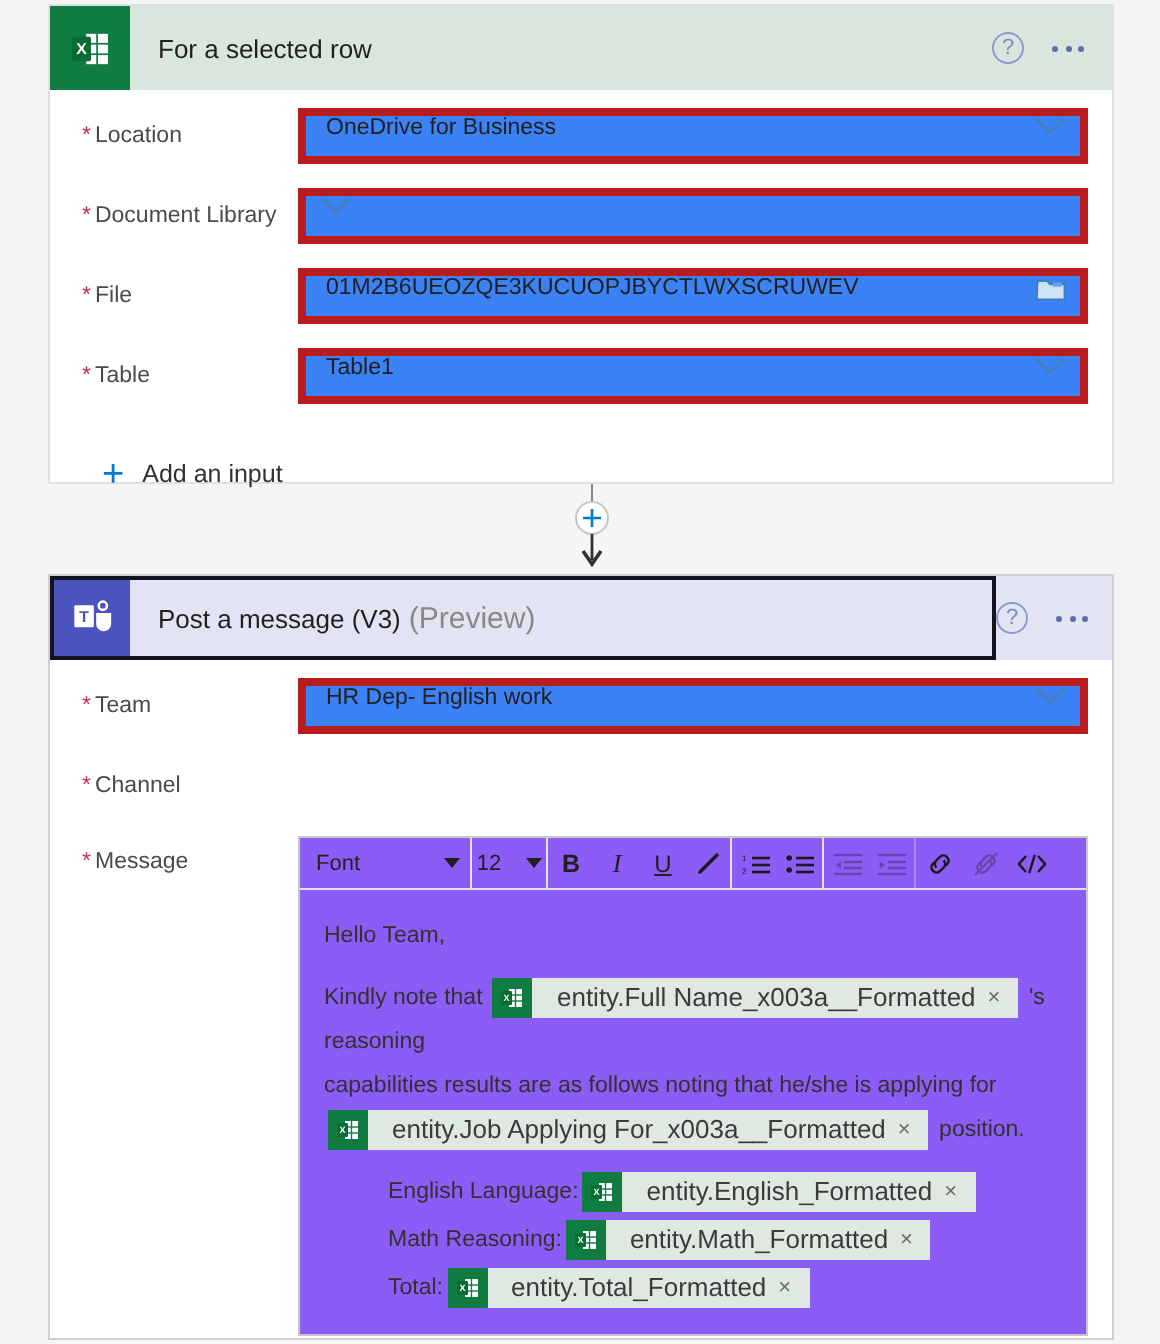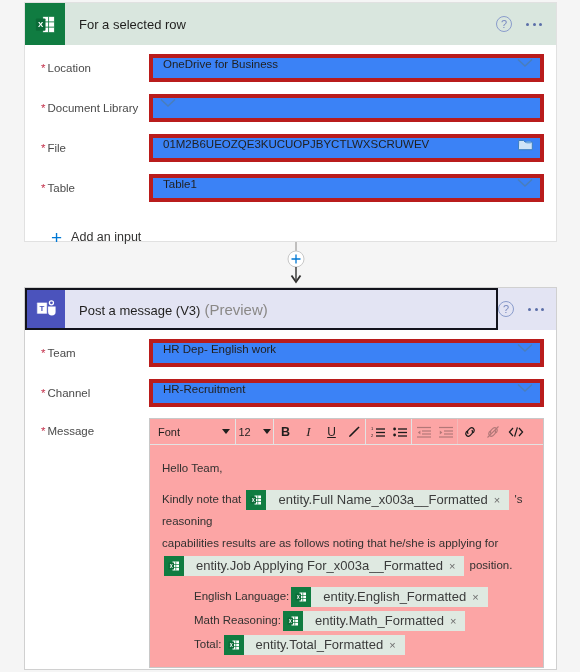--- a/index.html
+++ b/index.html
@@ -164,21 +164,21 @@
     left: 275px;
     top: 242px;
     width: 42px;
     height: 46px;
   }
 
   
   .rte {
     flex: 1 1 auto;
     border: 1px solid #c8c8c8;
-    background: #fca5a5;
+    background: #8b5cf6;
     box-sizing: border-box;
   }
   .rte-toolbar {
     display: flex;
     align-items: center;
     height: 25px;
     border-bottom: 1px solid #e3e3e3;
     font-size: 11px;
     color: #201f1e;
   }
@@ -388,28 +388,20 @@
           <div class="chev">
             <svg width="16" height="10" viewBox="0 0 16 10">
                 <path d="M1 1.5 L8 8 L15 1.5" fill="none" stroke="#4a7ebb" stroke-width="1.5"></path>
               </svg>
           </div>
         </div>
       </div>
 
       <div class="row row-sp">
         <div class="lbl"><span class="req">*</span><span>Channel</span></div>
-        <div class="fieldwrap">
-          <div class="fieldval">HR-Recruitment</div>
-          <div class="chev">
-            <svg width="16" height="10" viewBox="0 0 16 10">
-                <path d="M1 1.5 L8 8 L15 1.5" fill="none" stroke="#4a7ebb" stroke-width="1.5"></path>
-              </svg>
-          </div>
-        </div>
       </div>
 
       <div class="row row-sp" style="height:auto; align-items:flex-start; margin-top:8px;justify-content:space-between;">
         <div class="lbl" style="padding-top:7px;"><span class="req">*</span><span>Message</span></div>
 
         <div class="rte">
 
           <div class="rte-toolbar">
             <div class="tb-font">
               <span>Font</span>

